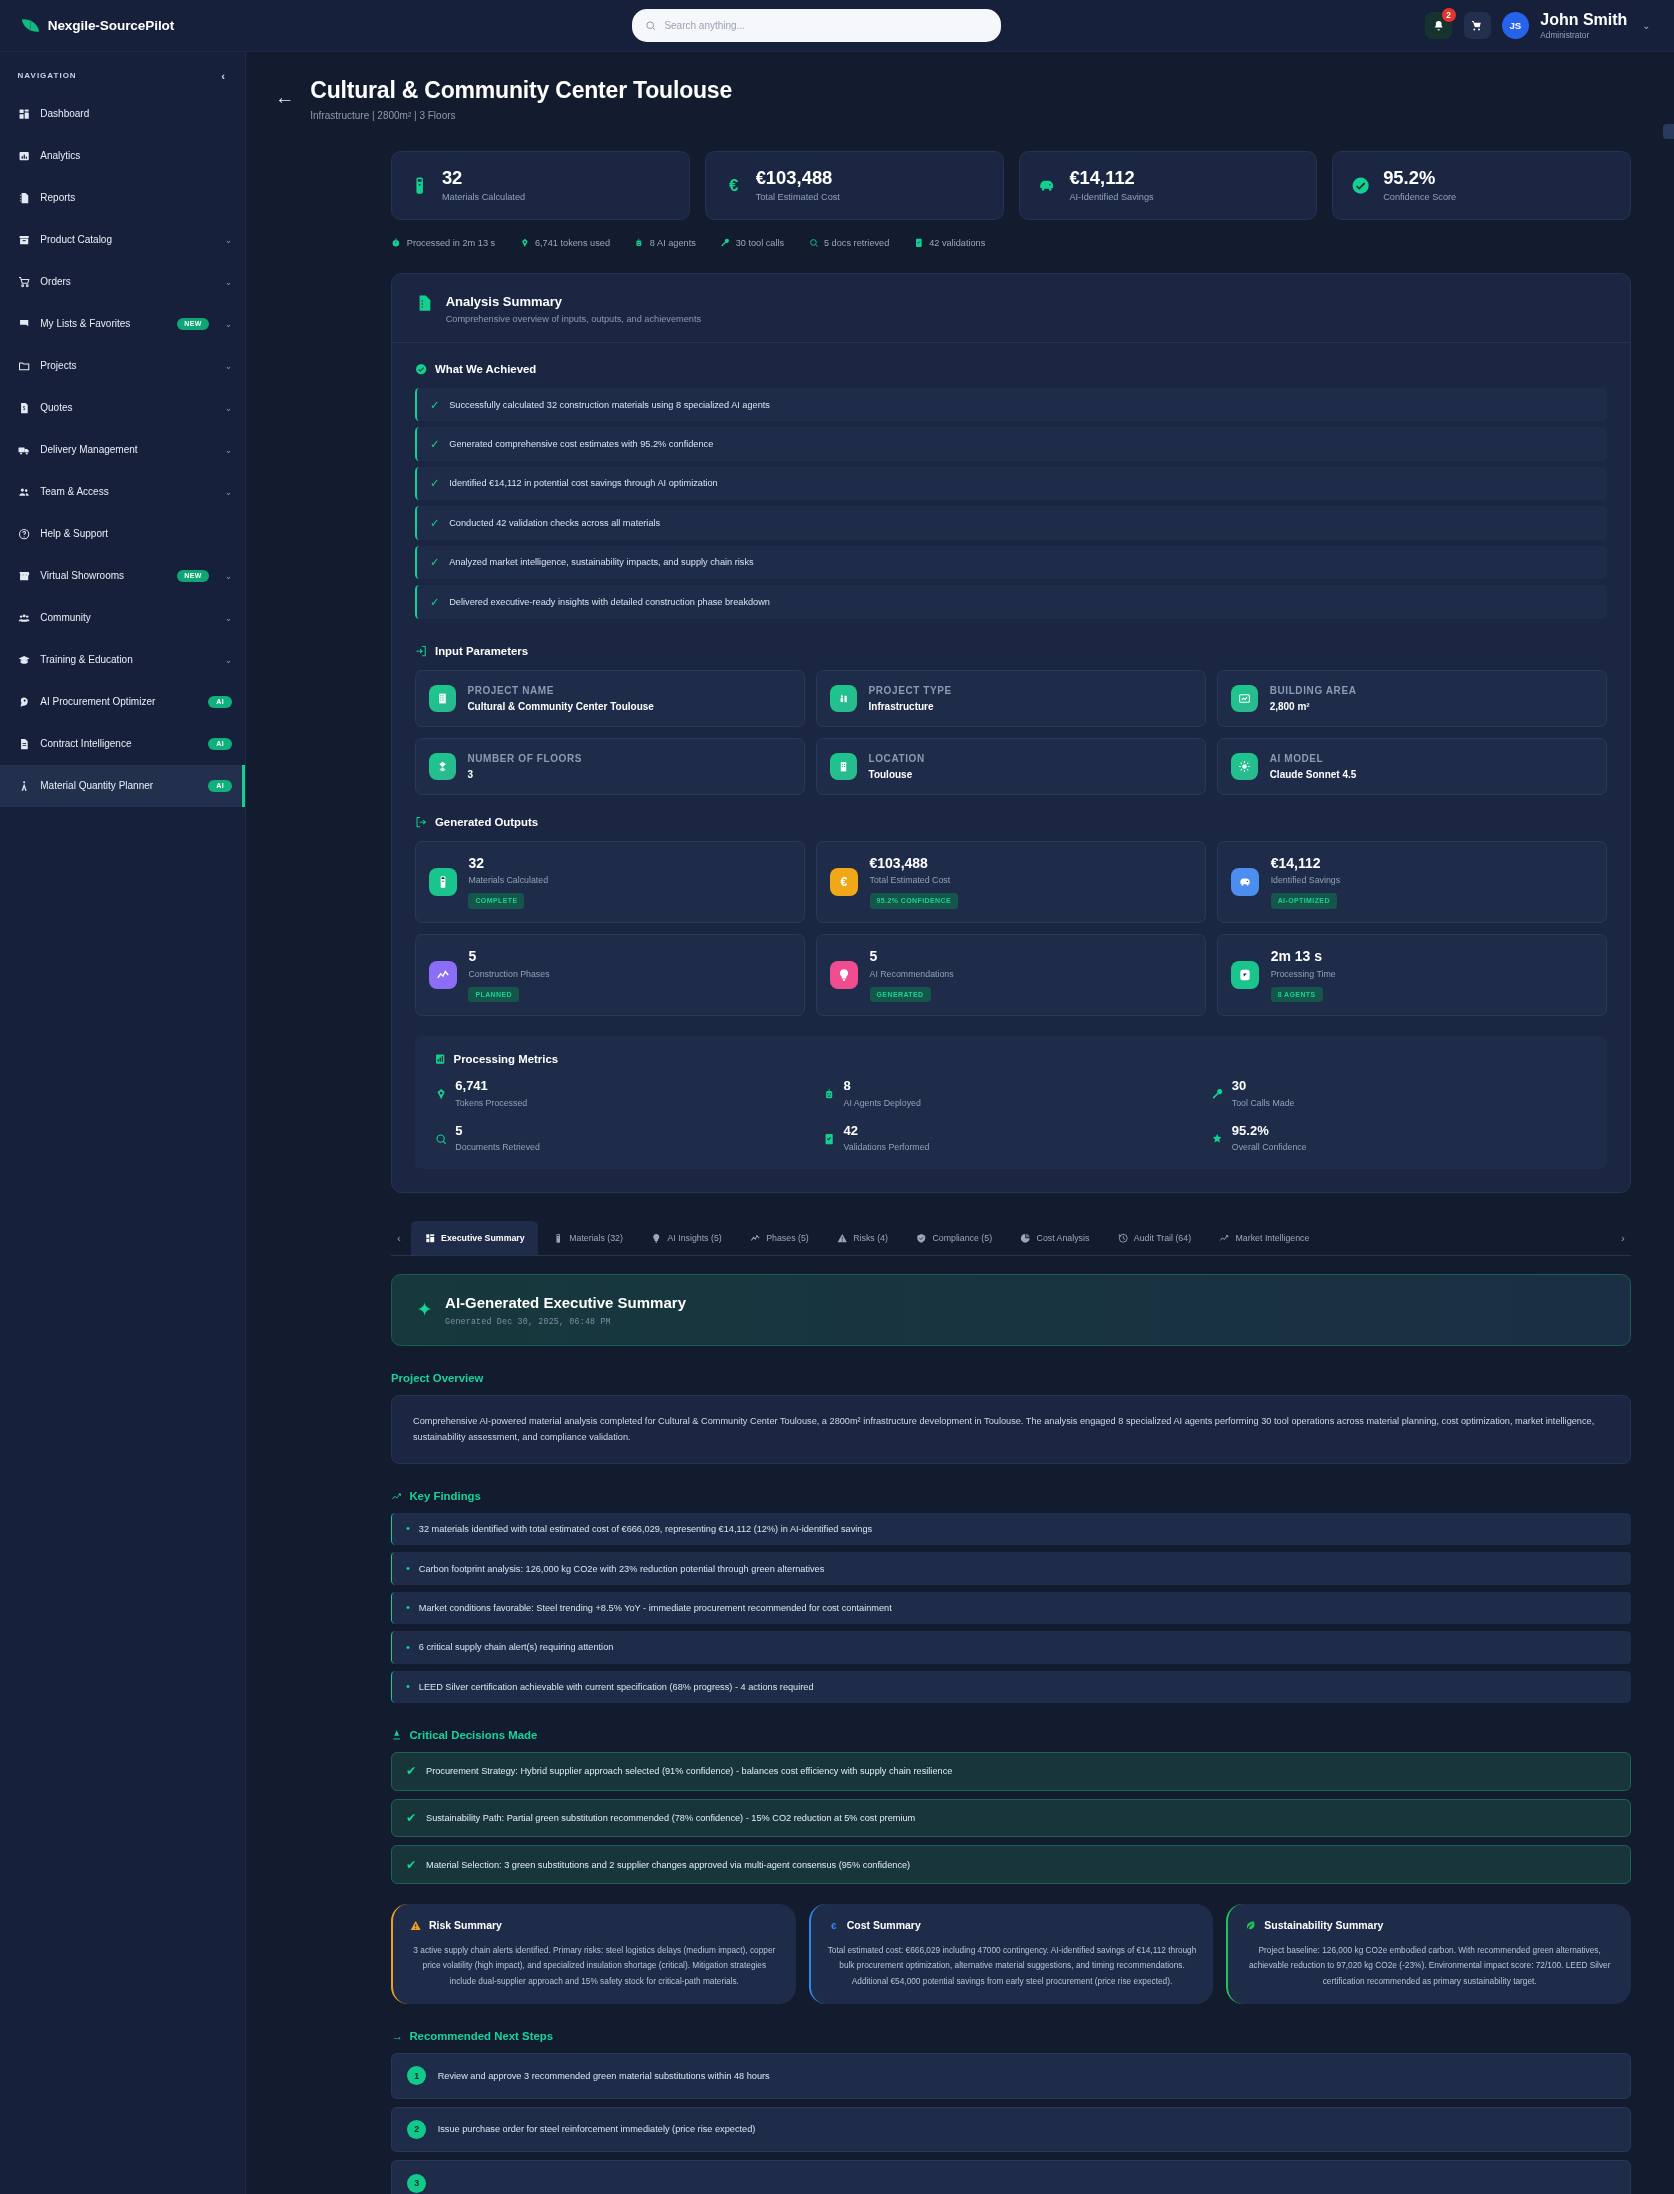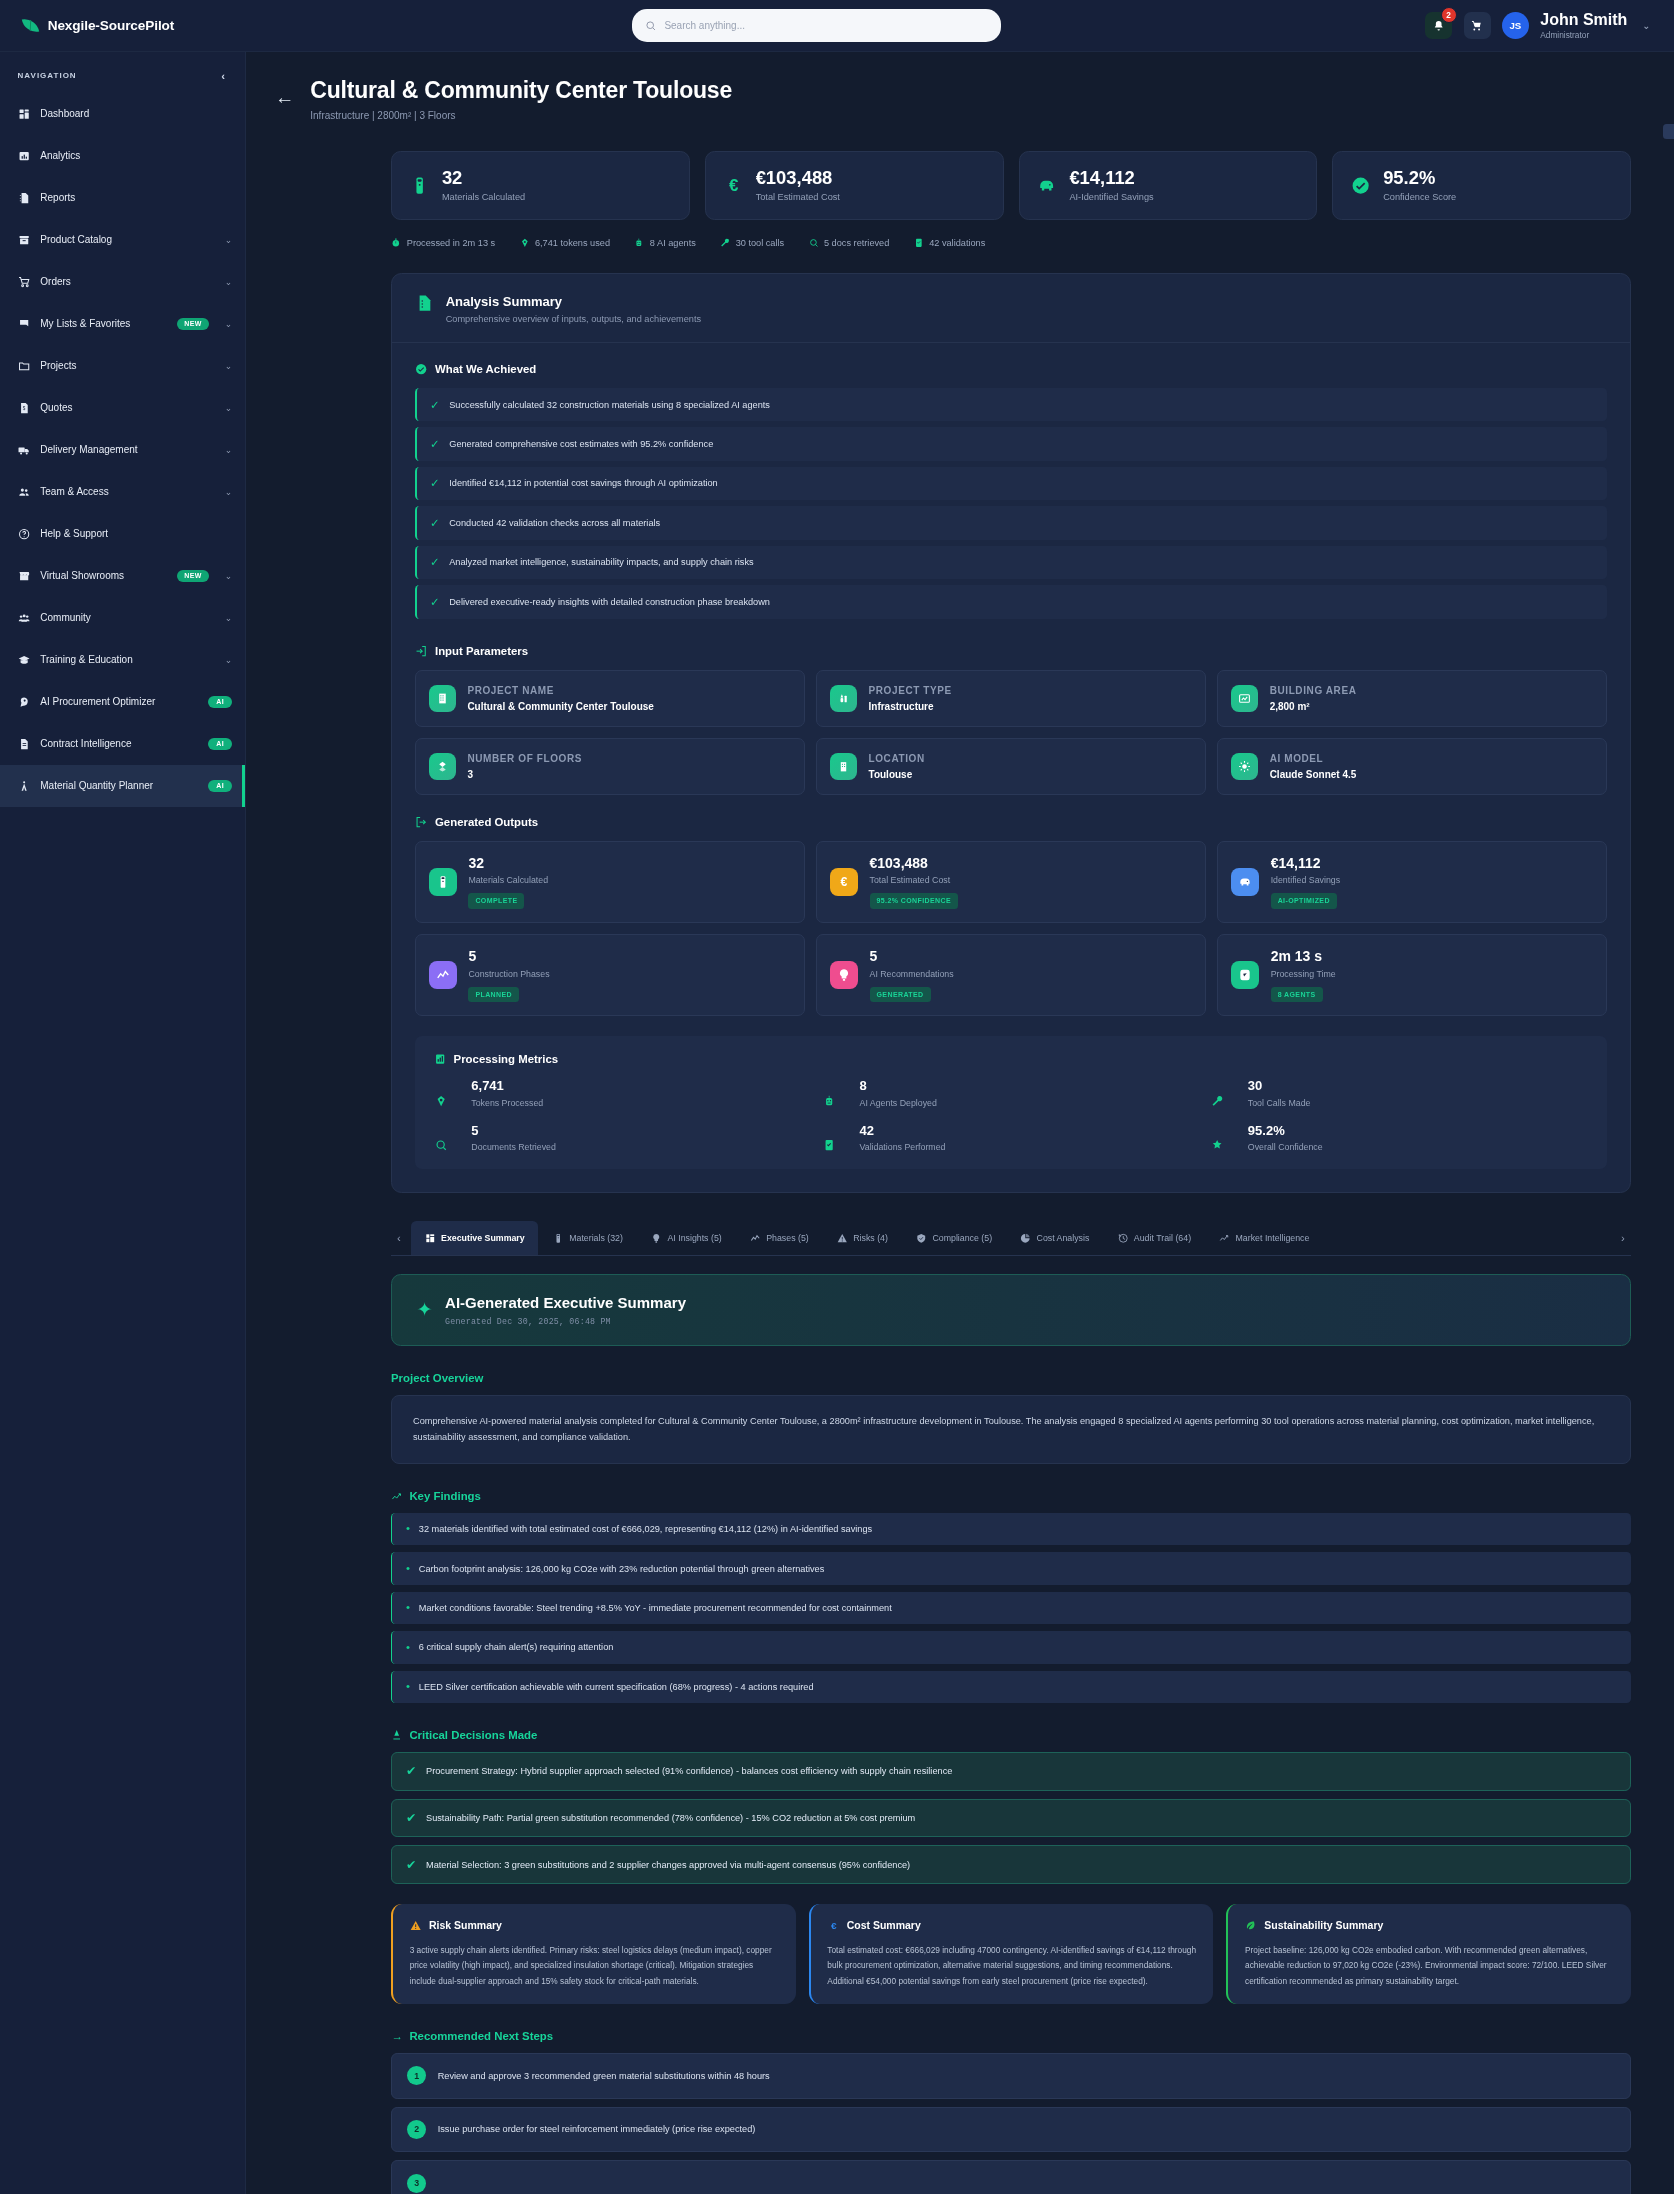--- a/index.html
+++ b/index.html
@@ -151,21 +151,21 @@
   .out .oval { font-size: 14px; font-weight:700; color:#fff; }
   .out .olab { font-size: 8.8px; color:#93a0b8; margin-top: 4.4px; }
   .tag {
     display:inline-block; margin-top: 8px; background:#14564a; color:#19d396;
     font-size: 7px; font-weight:800; letter-spacing:0.4px; border-radius:3.5px; padding: 4.4px 7px;
   }
 
   .metrics { background:#1f2c49; border-radius:7px; margin: 20px 23px 23px; padding: 16.7px 19.3px; }
   .metrics-title { display:flex;align-items:center;gap:7px; font-size:11.4px;font-weight:700;color:#fff;margin-bottom:13px; }
   .mgrid { display:grid; grid-template-columns: repeat(4,1fr); gap: 15px 11.4px; }
-  .m { display:flex; align-items:flex-end; gap: 24px; }
+  .m { display:flex; align-items:center; gap: 8px; }
   .m .mico { width:13px;height:13px;flex:0 0 13px;display:flex;align-items:center;justify-content:center;margin-top:2.6px; }
   .m .mval { font-size: 13px; font-weight:700; color:#fff; }
   .m .mlab { font-size: 8.8px; color:#93a0b8; margin-top: 4.4px; }
 
   
   .tabs-wrap { margin: 28px 44px 0 145px; display:flex; align-items:center; gap: 4.4px;
     border-bottom: 0.4px solid #26334f; padding-bottom: 0; }
   .tab-arrow { color:#8d9ab3; font-size: 11.4px; padding: 0 6.1px; }
   .tabs { display:flex; align-items:stretch; gap: 1.8px; flex:1; overflow:hidden; }
   .tab {
@@ -202,21 +202,21 @@
 
   .decision {
     margin: 0 44px 8px 145px; background:#18363a; border:0.4px solid #1d6258;
     border-radius: 6.1px; padding: 11.4px 14px; display:flex; gap: 9.7px; align-items:center;
   }
   .decision .dck { color:#17d49a; font-size: 12.3px; }
   .decision .dtxt { font-size: 9.2px; color:#e2eaf6; }
 
   .sum-row { display:flex; gap: 13px; margin: 20px 44px 0 145px; }
   .sum-card {
-    flex:1; background:#1f2c49; border-radius: 11px; padding: 15px 16.7px;
+    flex:1; background:#1f2c49; border-radius: 17px; padding: 15px 16.7px; text-align: center;
   }
   .sum-card.risk { border-left: 2.2px solid #f0a020; }
   .sum-card.cost { border-left: 2.2px solid #2b87f0; }
   .sum-card.sust { border-left: 2.2px solid #22c257; }
   .sum-head { display:flex; align-items:center; gap: 7px; font-size: 10.5px; font-weight:700; color:#fff; margin-bottom: 11.4px; }
   .sum-head .shico { width:12.3px;height:12.3px;flex:0 0 12.3px;display:flex;align-items:center;justify-content:center; }
   .sum-body { font-size: 8.3px; line-height: 1.85; color:#b9c4d6; }
 
   .step {
     margin: 0 44px 8px 145px; background:#1f2c49; border:0.4px solid #2a3857;

